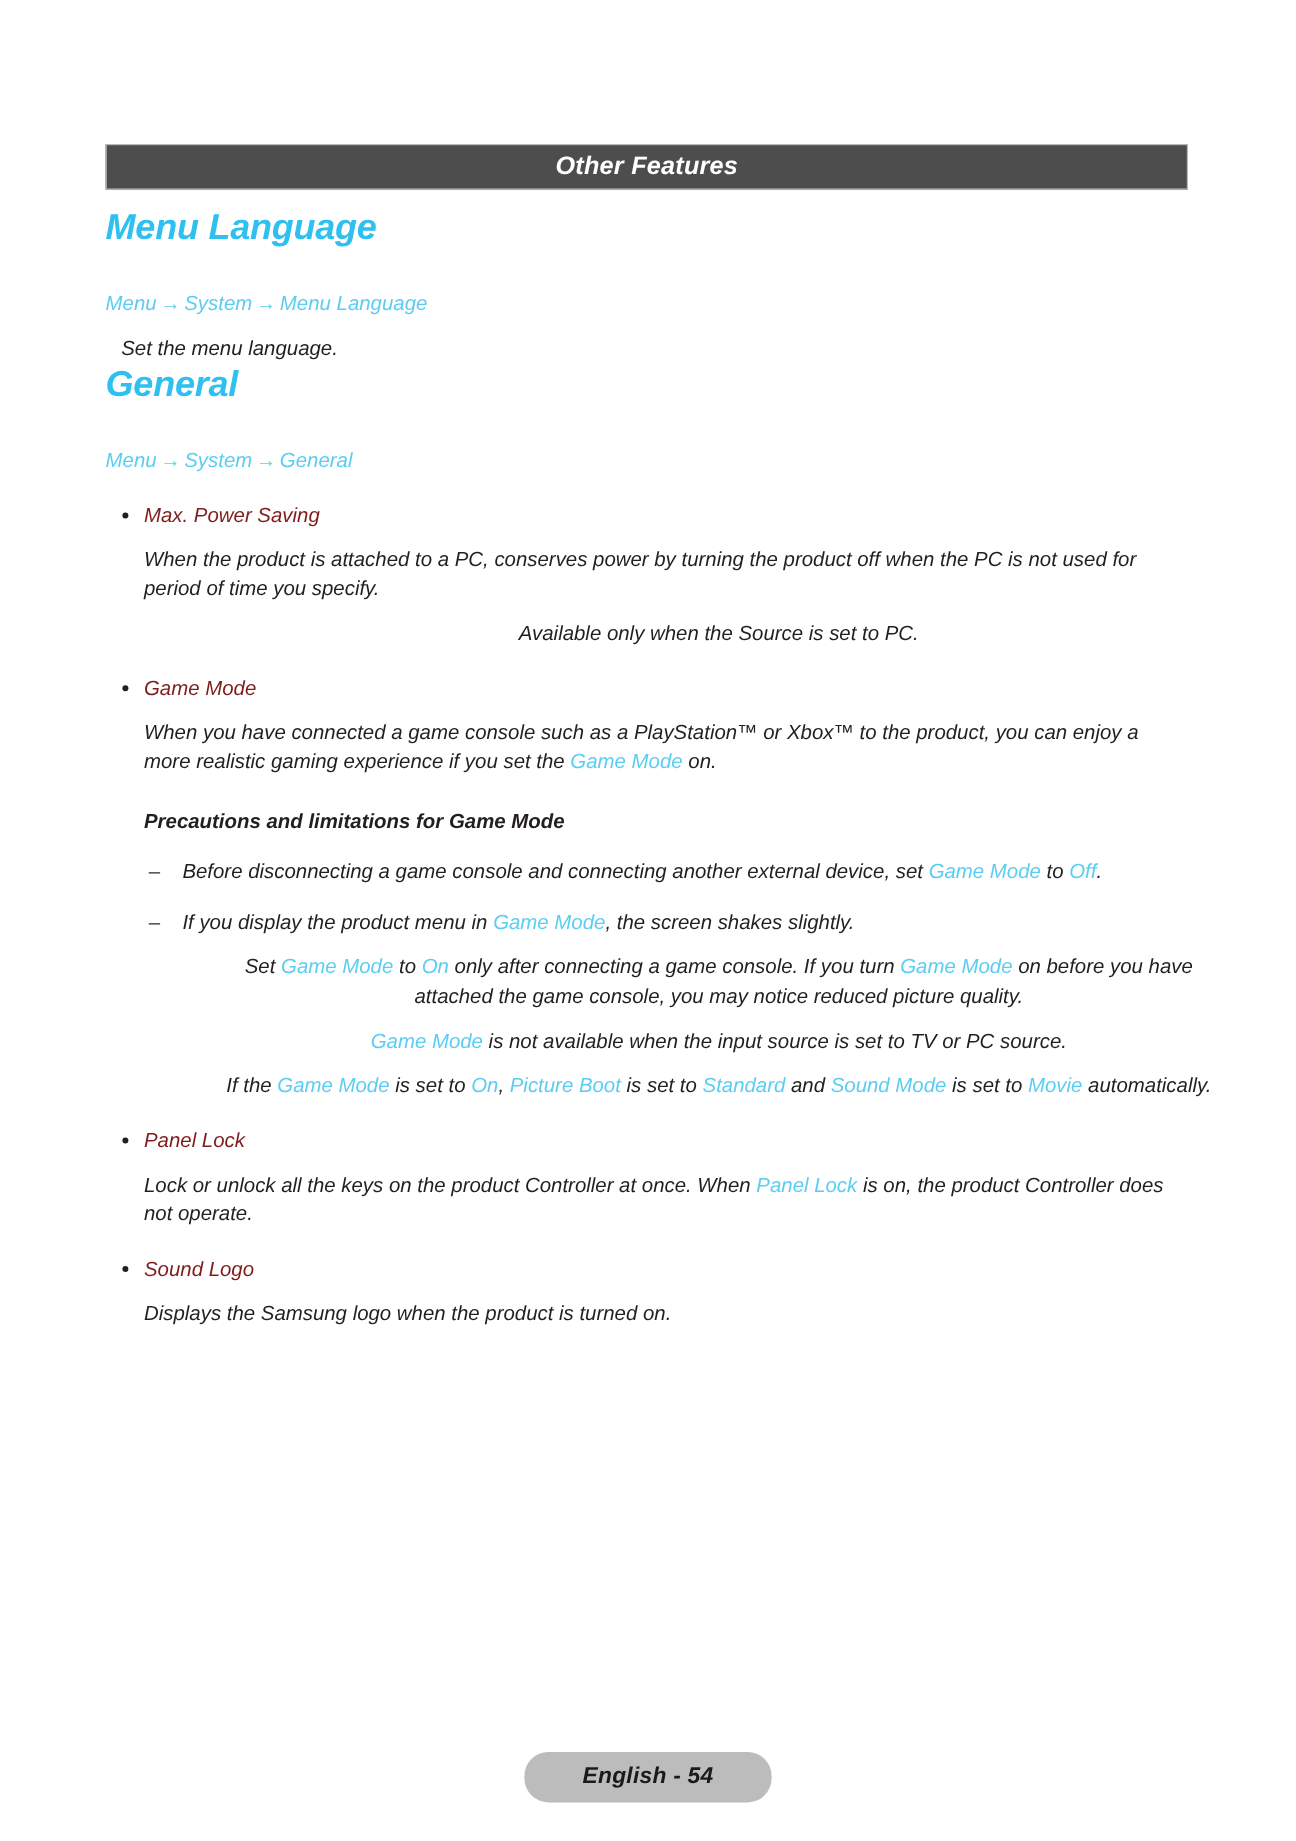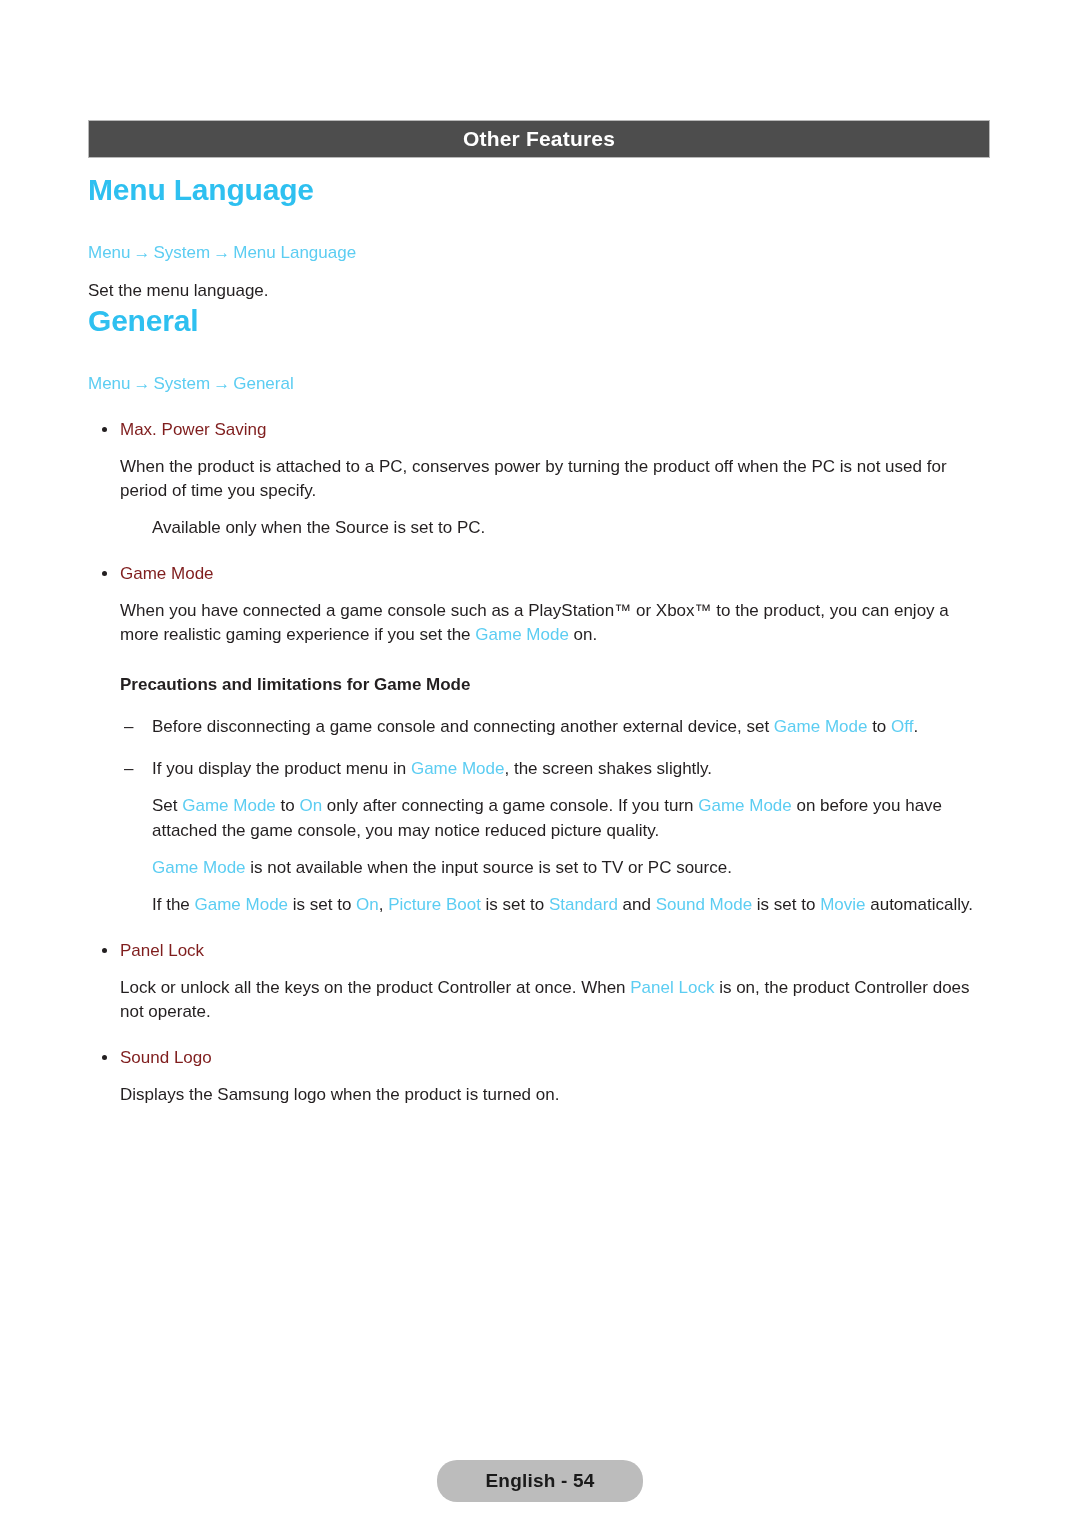--- a/index.html
+++ b/index.html
@@ -16,20 +16,21 @@
     position: relative;
     overflow: hidden;
   }
 
   .page {
     position: absolute;
     left: 0;
     top: 0;
     width: 1080px;
     height: 1188px;
+    font-style: italic;
   }
 
   
   .section-bar {
     position: absolute;
     left: 88px;
     top: 120px;
     width: 902px;
     height: 38px;
     background: #4d4d4d;
@@ -79,23 +80,23 @@
   }
 
   .para {
     margin-top: 13px;
     font-size: 17px;
     line-height: 1.42;
     color: #231f20;
   }
 
   
-  .lvl-0 { margin-left: 0px; }
+  .lvl-0 { margin-left: 13px; }
   .lvl-1 { margin-left: 32px; }   
-  .lvl-2 { margin-left: 64px; }   
+  .lvl-2 { margin-left: 92px; text-align: center; }   
 
   .para.lvl-1 { width: 870px; }
   .para.lvl-2 { width: 838px; }
 
   
   .bullet-item {
     position: relative;
     margin-top: 22px;
     margin-left: 12px;
     padding-left: 20px;

